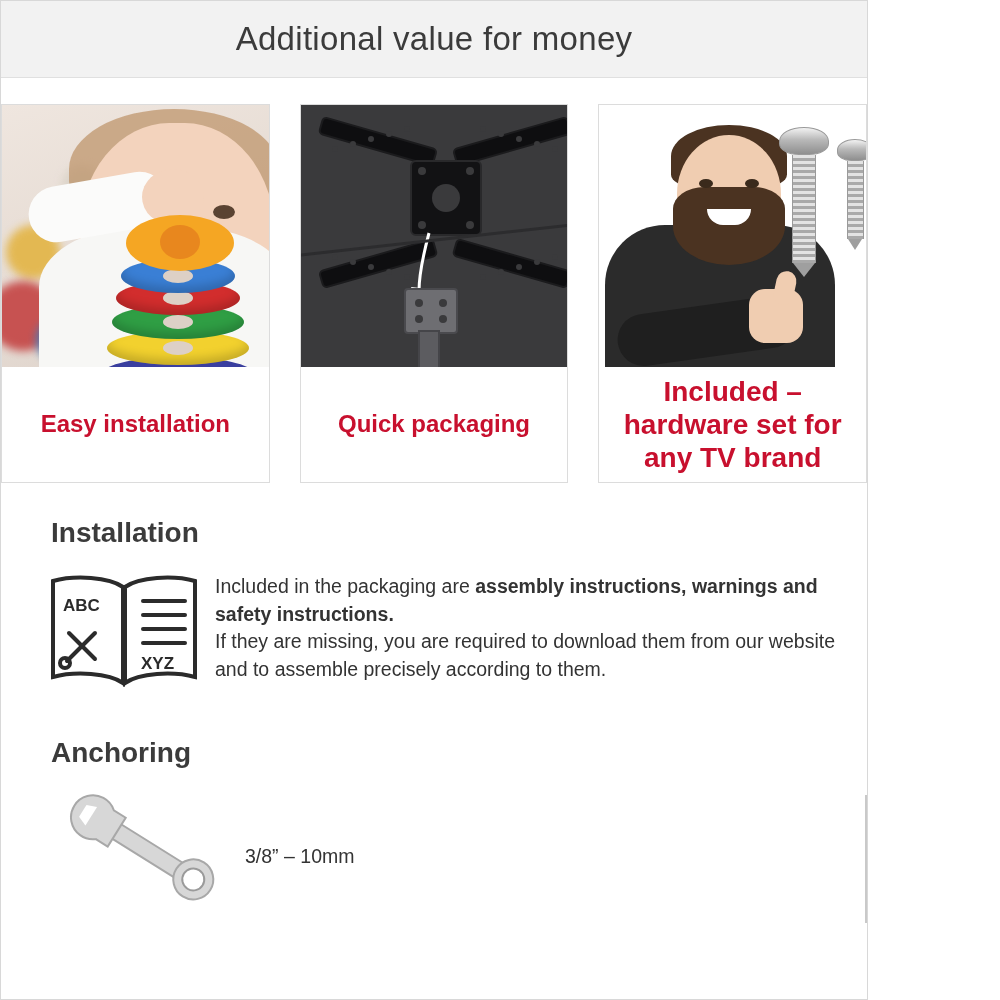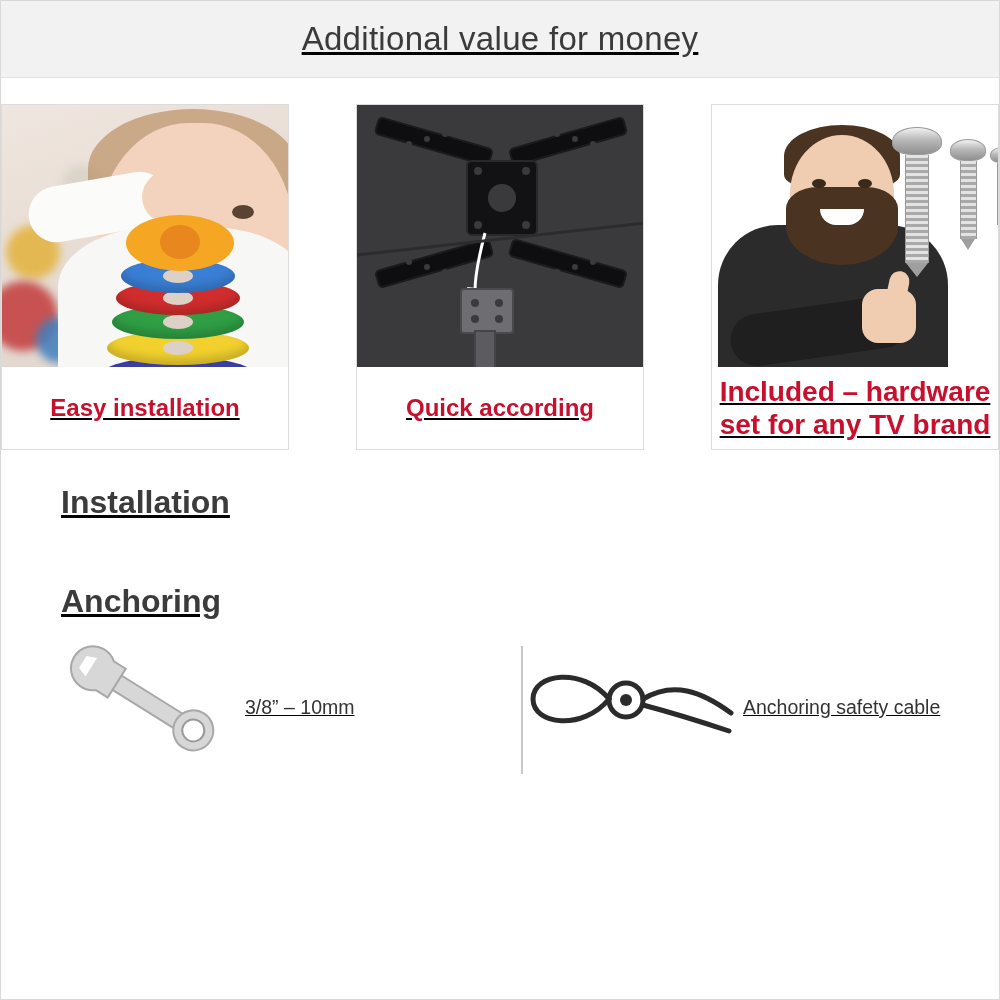--- a/index.html
+++ b/index.html
@@ -8,26 +8,25 @@
   }
   body {
     width: 1000px;
     height: 1000px;
     font-family: "Liberation Sans", sans-serif;
     background: #ffffff;
     overflow: hidden;
   }
   .page {
     position: relative;
-    width: 1000px;
+    width: 868px;
     height: 1000px;
     box-sizing: border-box;
     border: 1px solid #d8d8d8;
     background: #ffffff;
-    text-decoration: underline;
   }
   
   .header {
     height: 76px;
     background: #f2f2f2;
     border-bottom: 1px solid #e0e0e0;
     display: flex;
     align-items: center;
     justify-content: center;
   }
@@ -169,24 +168,24 @@
     background: repeating-linear-gradient(
       180deg,#e3e3e3 0px,#e3e3e3 3px,#a9a9a9 3px,#a9a9a9 6px);
     border-left:1px solid #9a9a9a; border-right:1px solid #9a9a9a;
   }
   .screw .tip {
     margin:0 auto; width:0; height:0;
   }
 
   
   .section-title {
-    font-size: 32px;
+    font-size: 28px;
     font-weight: bold;
     color: #3b3b3b;
-    margin: 16px;
+    margin: 6px;
   }
   #installation-section { margin: 34px 0 0 44px; }
   .install-body { display:flex; margin-top: 18px; }
   .book-icon { width: 170px; flex: 0 0 170px; padding-top: 4px;}
   .install-text {
     font-size: 19.5px;
     color: #333;
     line-height: 1.42;
     max-width: 700px;
     padding-top: 6px;
@@ -315,21 +314,21 @@
             <rect x="118" y="226" width="20" height="40" fill="#5c5c60" stroke="#454549" stroke-width="2"></rect>
             <circle cx="118" cy="198" r="4" fill="#3a3a3c"></circle>
             <circle cx="142" cy="198" r="4" fill="#3a3a3c"></circle>
             <circle cx="118" cy="214" r="4" fill="#3a3a3c"></circle>
             <circle cx="142" cy="214" r="4" fill="#3a3a3c"></circle>
 
             <path d="M0 150 L288 118" stroke="#2c2c2e" stroke-width="3" fill="none"></path>
           </svg>
         </div>
       </div>
-      <div class="card-caption">Quick according</div>
+      <div class="card-caption">Quick packaging</div>
     </div>
 
     <div class="card">
       <div class="card-img">
         <div class="man-scene">
           <div class="man-shirt"></div>
           <div class="man-hair"></div>
           <div class="man-head"></div>
           <div class="man-beard"></div>
           <div class="man-mouth"></div>
@@ -358,20 +357,47 @@
           </div>
         </div>
       </div>
       <div class="card-caption small">Included – hardware set for any TV brand</div>
     </div>
   </div>
 
   <div id="installation-section">
     <h2 class="section-title">Installation</h2>
     <div class="install-body">
+      <div class="book-icon">
+        <svg width="160" height="118" viewBox="0 0 160 118">
+          <g fill="none" stroke="#2b2b2b" stroke-width="4">
+            <path d="M78 16 C64 6 30 4 8 10 L8 106 C30 100 64 102 78 112 Z"></path>
+            <path d="M80 16 C94 6 128 4 150 10 L150 106 C128 100 94 102 80 112 Z"></path>
+            <line x1="79" y1="16" x2="79" y2="112"></line>
+          </g>
+          <text x="18" y="40" font-family="Liberation Sans, sans-serif" font-size="17" font-weight="bold" fill="#2b2b2b">ABC</text>
+          <g stroke="#2b2b2b" stroke-width="4" stroke-linecap="round">
+            <line x1="98" y1="30" x2="140" y2="30"></line>
+            <line x1="98" y1="44" x2="140" y2="44"></line>
+            <line x1="98" y1="58" x2="140" y2="58"></line>
+            <line x1="98" y1="72" x2="140" y2="72"></line>
+          </g>
+          <text x="96" y="98" font-family="Liberation Sans, sans-serif" font-size="17" font-weight="bold" fill="#2b2b2b">XYZ</text>
+
+          <g stroke="#2b2b2b" stroke-width="4" stroke-linecap="round" fill="none">
+            <line x1="22" y1="90" x2="50" y2="62"></line>
+            <line x1="24" y1="62" x2="50" y2="88"></line>
+            <circle cx="20" cy="92" r="5"></circle>
+          </g>
+        </svg>
+      </div>
+      <div class="install-text">
+        <span>Included in the packaging are </span><b>assembly instructions, warnings and safety instructions.</b><br>
+        <span>If they are missing, you are required to download them from our website and to assemble precisely according to them.</span>
+      </div>
     </div>
   </div>
 
   <div id="required-section">
     <h2 class="section-title">Anchoring</h2>
     <div class="required-row">
 
       <div class="req-item">
         <div class="req-art">
           <svg width="200" height="116" viewBox="0 0 200 116">
@@ -385,30 +411,16 @@
           </svg>
         </div>
         <div class="req-label">3/8” – 10mm</div>
       </div>
 
       <div class="req-div"></div>
 
 
       <div class="req-div"></div>
 
-      <div class="req-item">
-        <div class="req-art">
-          <svg width="220" height="110" viewBox="0 0 220 110">
-            <g fill="none" stroke="#2b2b2b" stroke-width="5" stroke-linecap="round">
-              <path d="M86 52 C60 20 10 26 10 52 C10 78 60 84 86 52 Z"></path>
-              <path d="M120 52 C150 34 178 44 208 66"></path>
-              <path d="M120 58 C150 66 176 74 206 84"></path>
-            </g>
-            <circle cx="103" cy="53" r="17" fill="none" stroke="#2b2b2b" stroke-width="5"></circle>
-            <circle cx="103" cy="53" r="6" fill="#2b2b2b"></circle>
-          </svg>
-        </div>
-        <div class="req-label">Anchoring safety cable</div>
-      </div>
     </div>
   </div>
 
 </div>
 
 </body></html>

